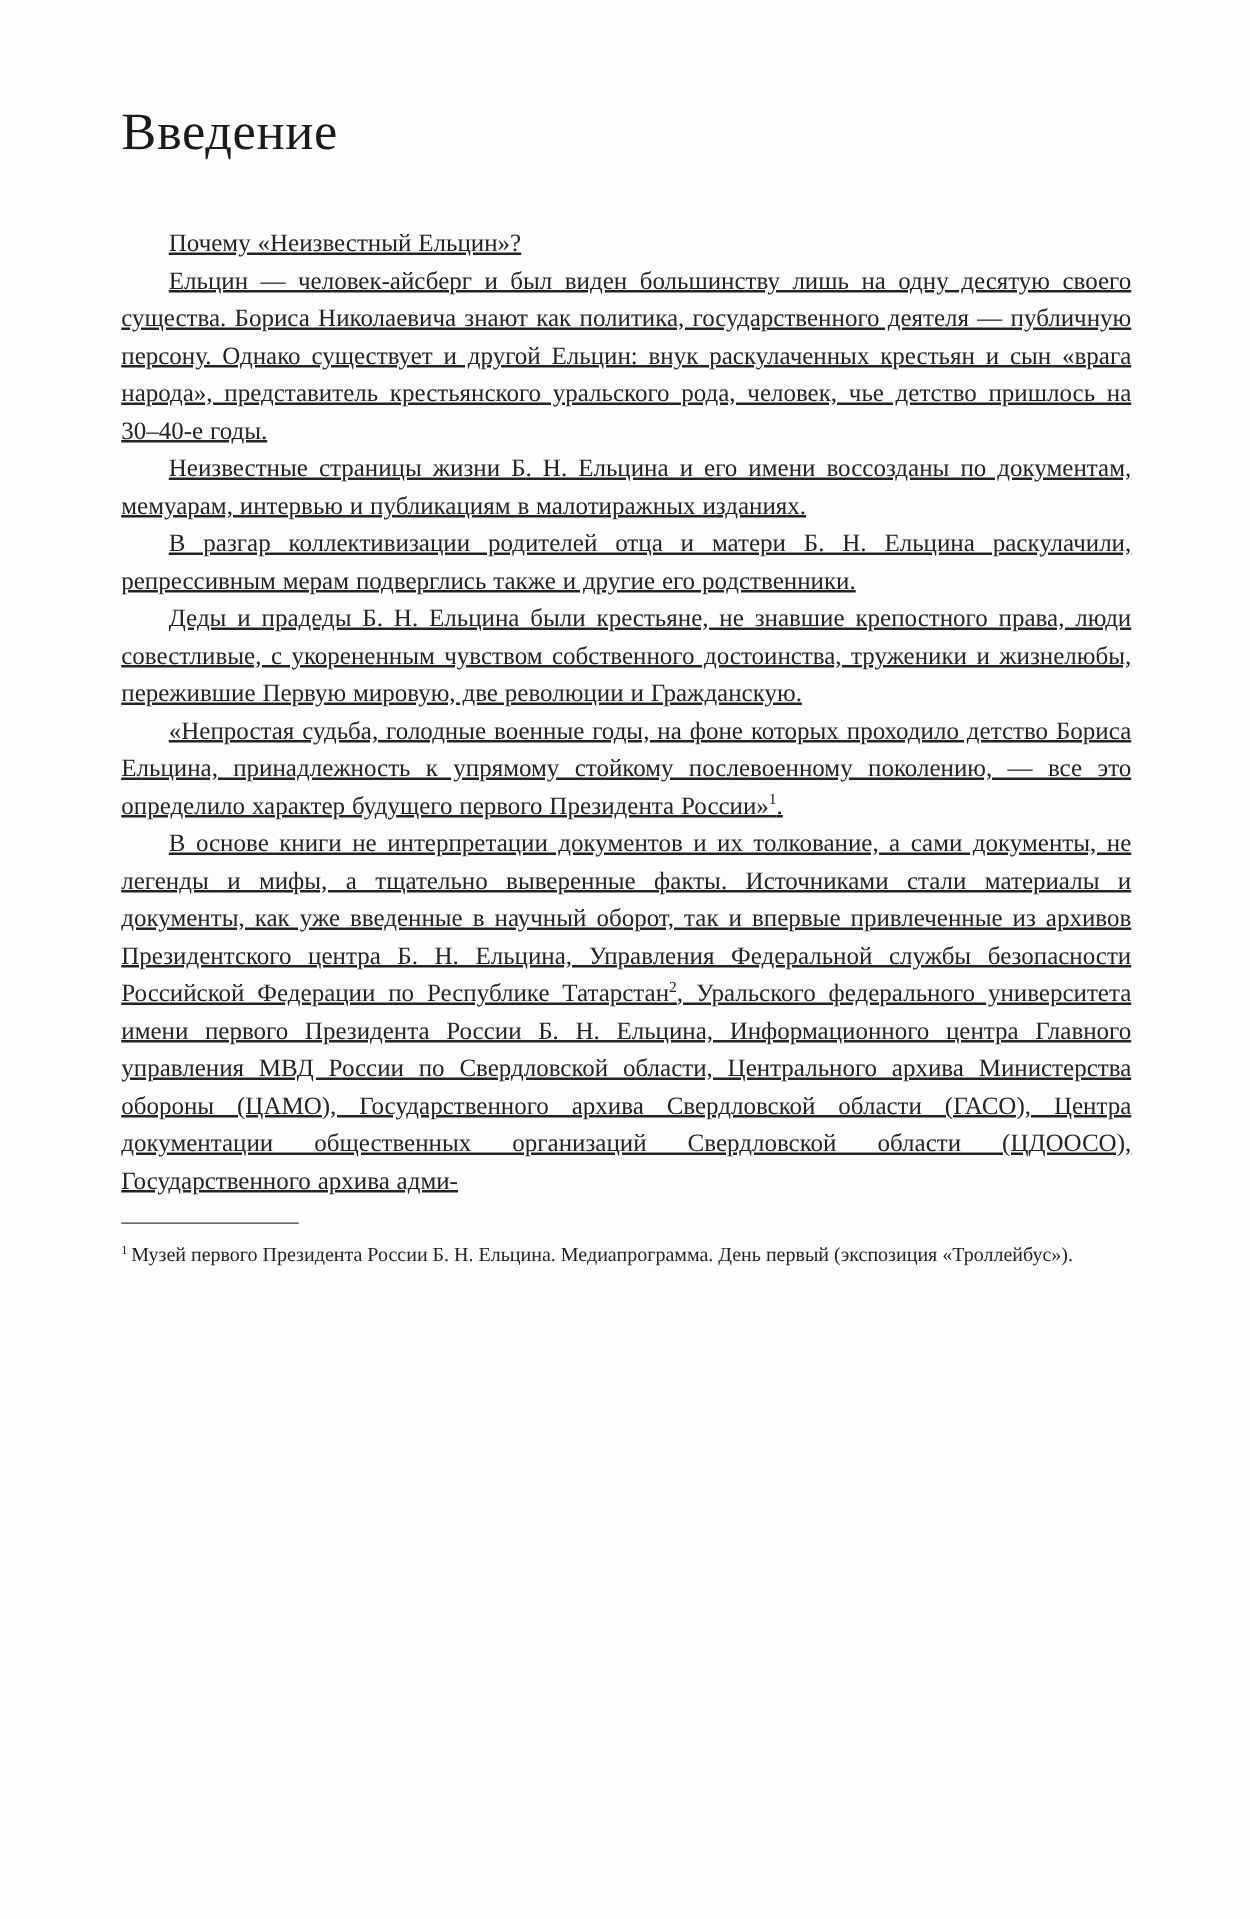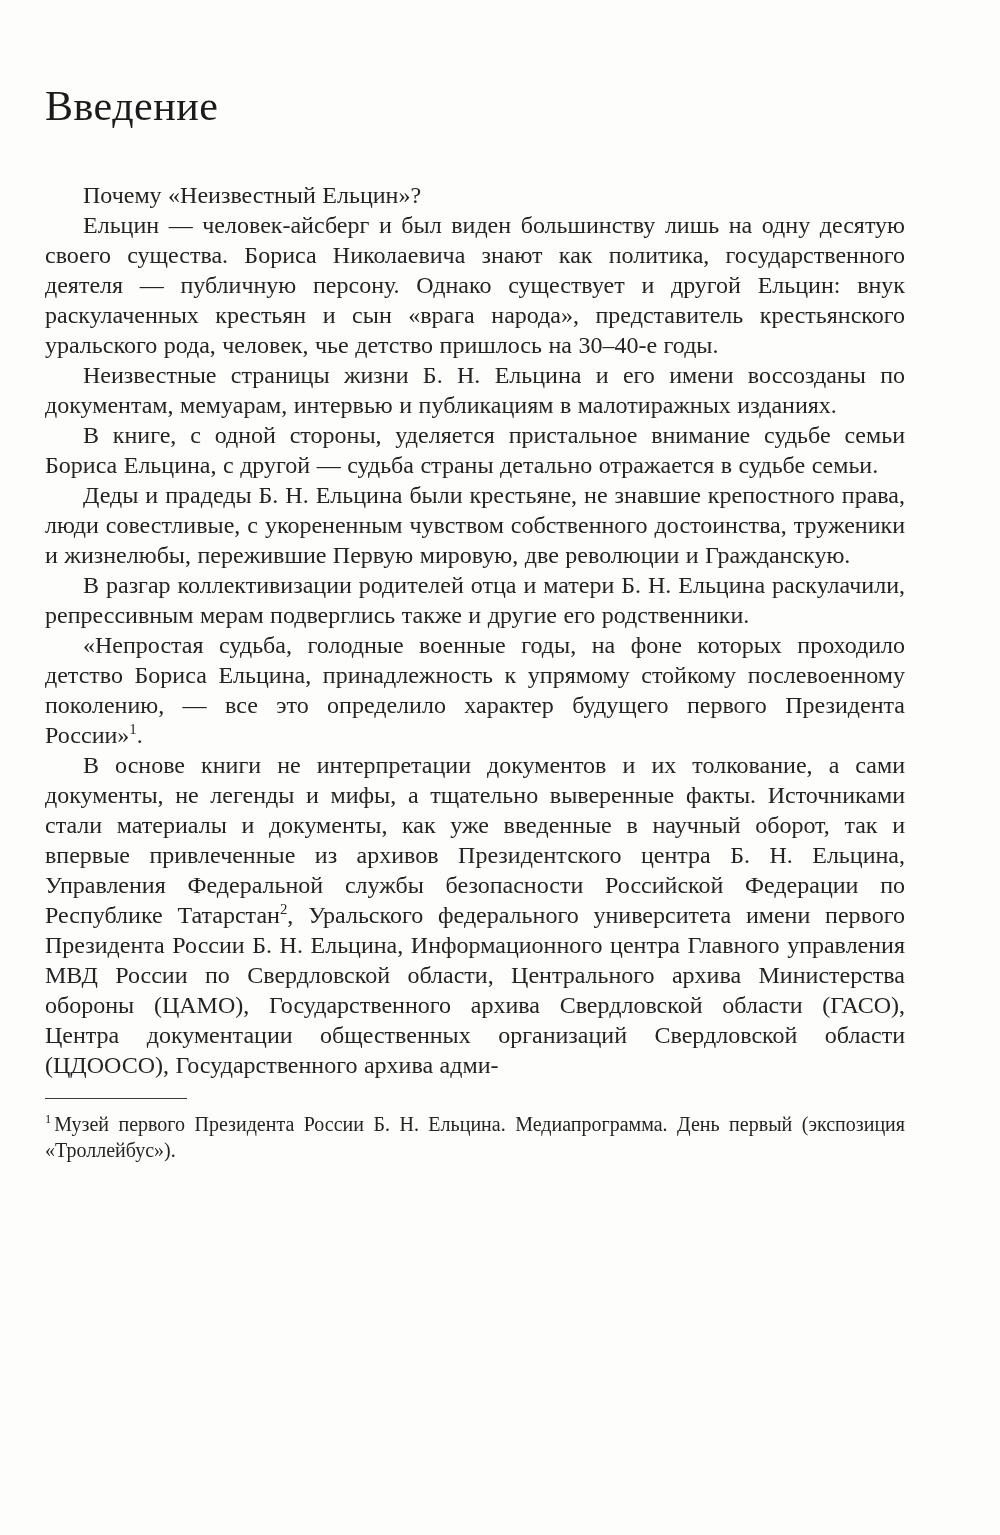--- a/index.html
+++ b/index.html
@@ -8,74 +8,74 @@
     background: #ffffff;
   }
   .page {
     position: relative;
     width: 1000px;
     height: 1535px;
     box-sizing: border-box;
     background: #fdfdfb;
     color: #242424;
     font-family: "Liberation Serif", "DejaVu Serif", serif;
-    padding: 82px 95px 40px 45px;
+    padding: 82px 95px 40px 97px;
     overflow: hidden;
   }
   h1.page-title {
     font-size: 42px;
     font-weight: 400;
     color: #1b1b1b;
     margin: 0 0 50px 0;
     letter-spacing: 0.5px;
   }
   .body-text p {
     margin: 0;
-    font-size: 24px;
+    font-size: 20px;
     line-height: 30px;
     text-align: justify;
     text-indent: 38px;
     word-spacing: 0.5px;
+    text-decoration: underline;
   }
   sup.fn-ref {
     font-size: 0.62em;
     line-height: 0;
     vertical-align: super;
   }
   .footnote-sep {
     width: 142px;
     height: 0;
     border-top: 1.5px solid #3a3a3a;
     margin: 18px 0 13px 0;
   }
   .footnotes p {
     margin: 0;
-    font-size: 20px;
+    font-size: 16px;
     line-height: 25.5px;
     text-align: justify;
     text-indent: 0;
   }
   .footnotes sup.fn-ref {
     margin-right: 3px;
   }
 </style>
 </head>
 <body>
 
 <div class="page">
 
   <h1 class="page-title">Введение</h1>
 
   <div class="body-text">
     <p>Почему «Неизвестный Ельцин»?</p>
     <p>Ельцин — человек-айсберг и был виден большинству лишь на одну десятую своего существа. Бориса Николаевича знают как политика, государственного деятеля — публичную персону. Однако существует и другой Ельцин: внук раскулаченных крестьян и сын «врага народа», представитель крестьянского уральского рода, человек, чье детство пришлось на 30–40-е годы.</p>
     <p>Неизвестные страницы жизни Б. Н. Ельцина и его имени воссозданы по документам, мемуарам, интервью и публикациям в малотиражных изданиях.</p>
-    <p>В книге, с одной стороны, уделяется пристальное внимание судьбе семьи Бориса Ельцина, с другой — судьба страны детально отражается в судьбе семьи.</p>
+    <p>В разгар коллективизации родителей отца и матери Б. Н. Ельцина раскулачили, репрессивным мерам подверглись также и другие его родственники.</p>
     <p>Деды и прадеды Б. Н. Ельцина были крестьяне, не знавшие крепостного права, люди совестливые, с укорененным чувством собственного достоинства, труженики и жизнелюбы, пережившие Первую мировую, две революции и Гражданскую.</p>
-    <p>В разгар коллективизации родителей отца и матери Б. Н. Ельцина раскулачили, репрессивным мерам подверглись также и другие его родственники.</p>
     <p><span>«Непростая судьба, голодные военные годы, на фоне которых проходило детство Бориса Ельцина, принадлежность к упрямому стойкому послевоенному поколению, — все это определило характер будущего первого Президента России»</span><sup class="fn-ref">1</sup><span>.</span></p>
     <p><span>В основе книги не интерпретации документов и их толкование, а сами документы, не легенды и мифы, а тщательно выверенные факты. Источниками стали материалы и документы, как уже введенные в научный оборот, так и впервые привлеченные из архивов Президентского центра Б. Н. Ельцина, Управления Федеральной службы безопасности Российской Федерации по Республике Татарстан</span><sup class="fn-ref">2</sup><span>, Уральского федерального университета имени первого Президента России Б. Н. Ельцина, Информационного центра Главного управления МВД России по Свердловской области, Центрального архива Министерства обороны (ЦАМО), Государственного архива Свердловской области (ГАСО), Центра документации общественных организаций Свердловской области (ЦДООСО), Государственного архива адми-</span></p>
   </div>
 
   <div class="footnote-sep"></div>
 
   <div class="footnotes">
     <p><sup class="fn-ref">1</sup><span>Музей первого Президента России Б. Н. Ельцина. Медиапрограмма. День первый (экспозиция «Троллейбус»).</span></p>
   </div>
 

